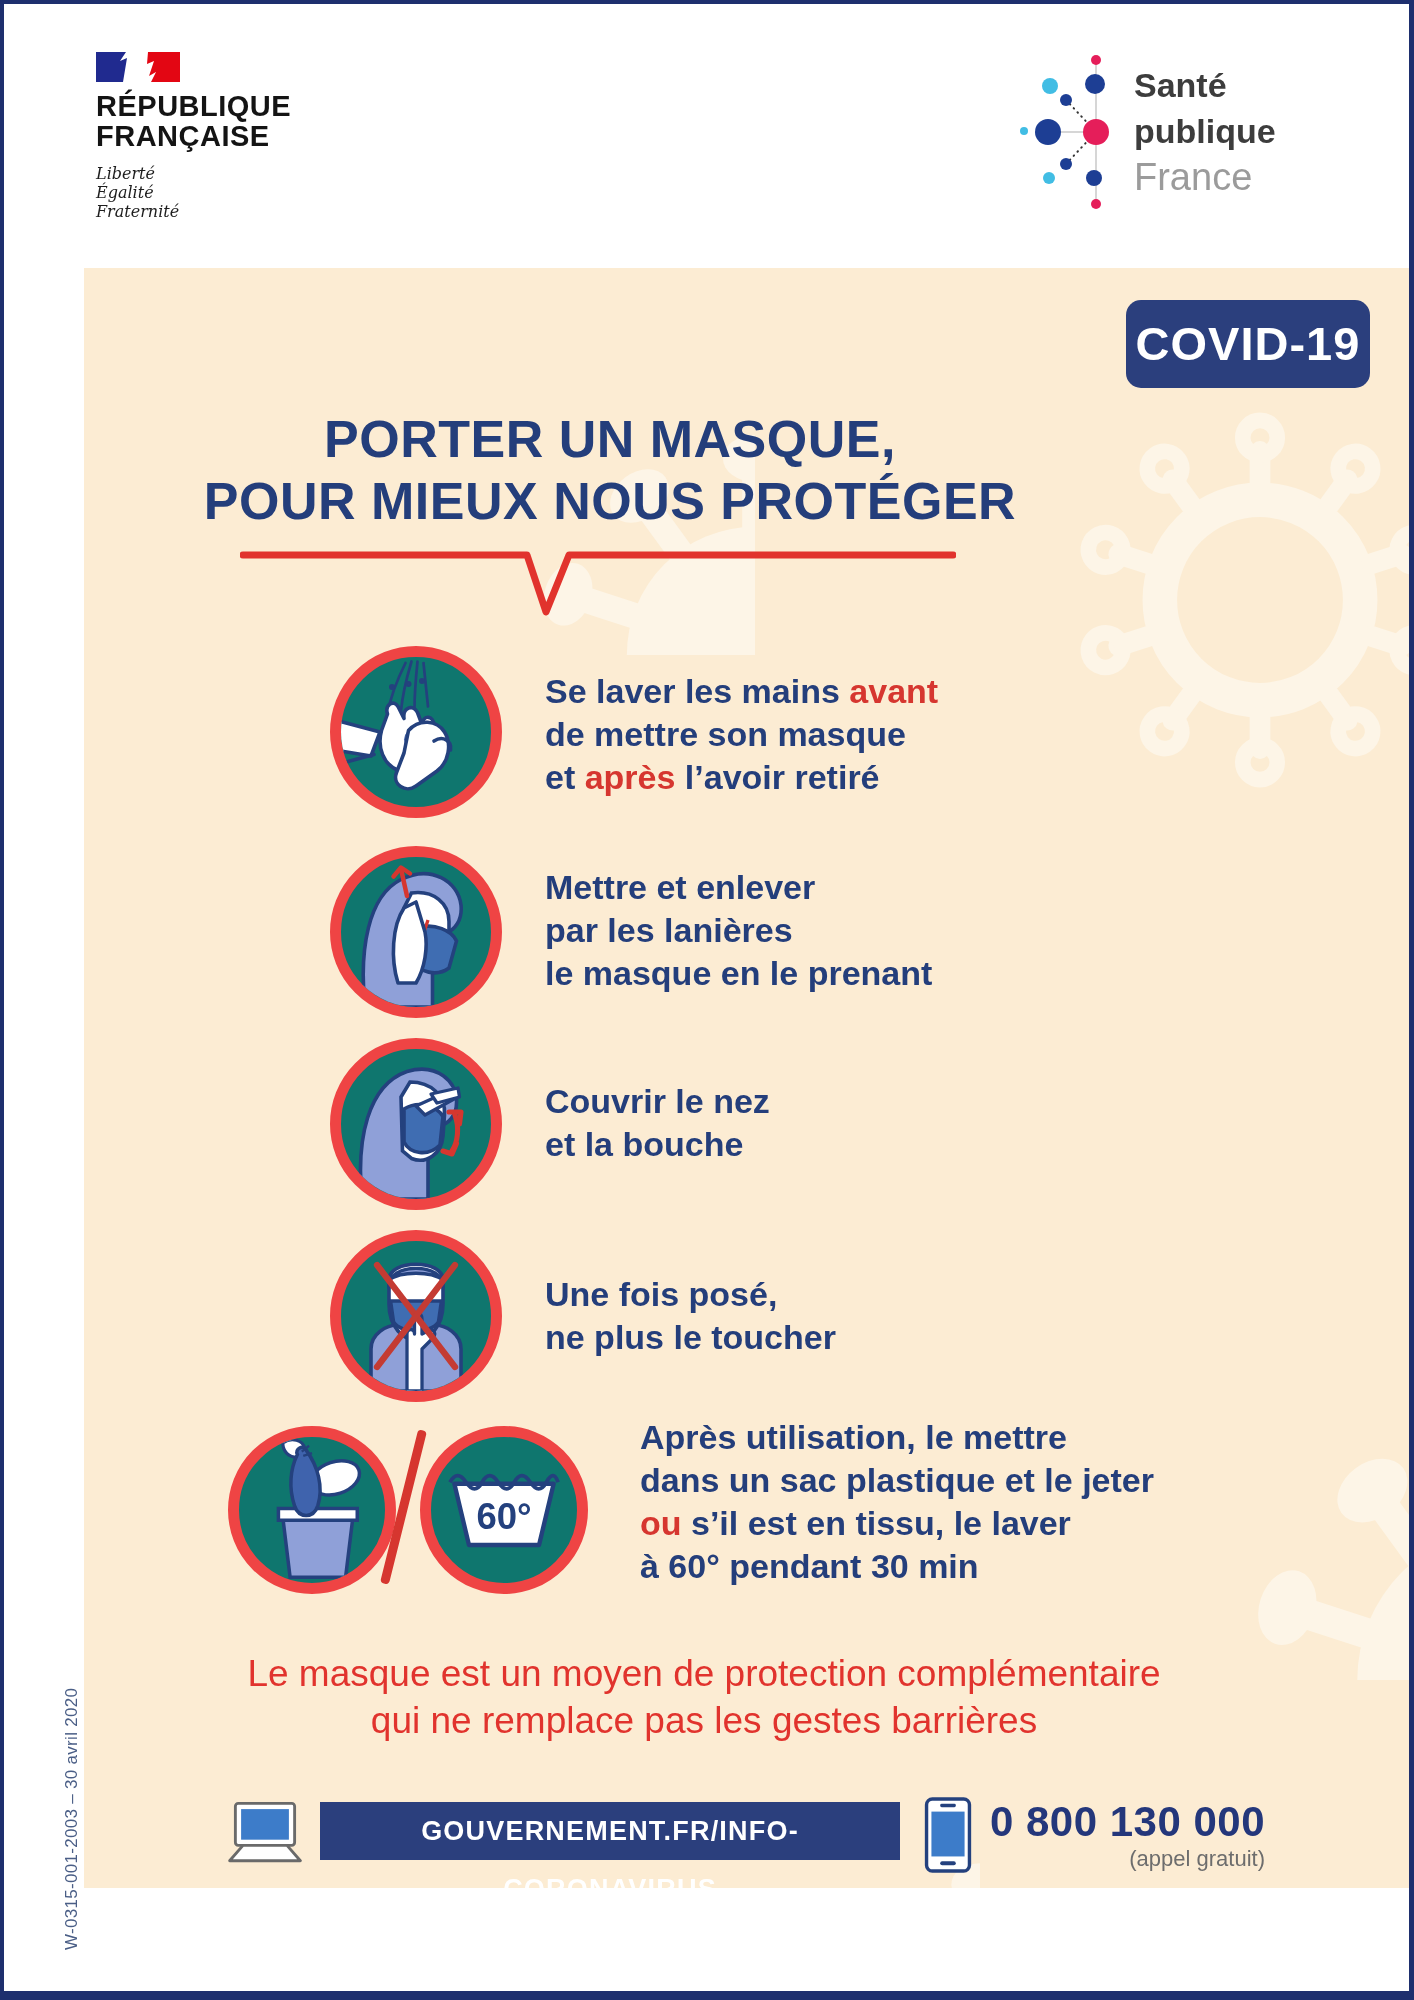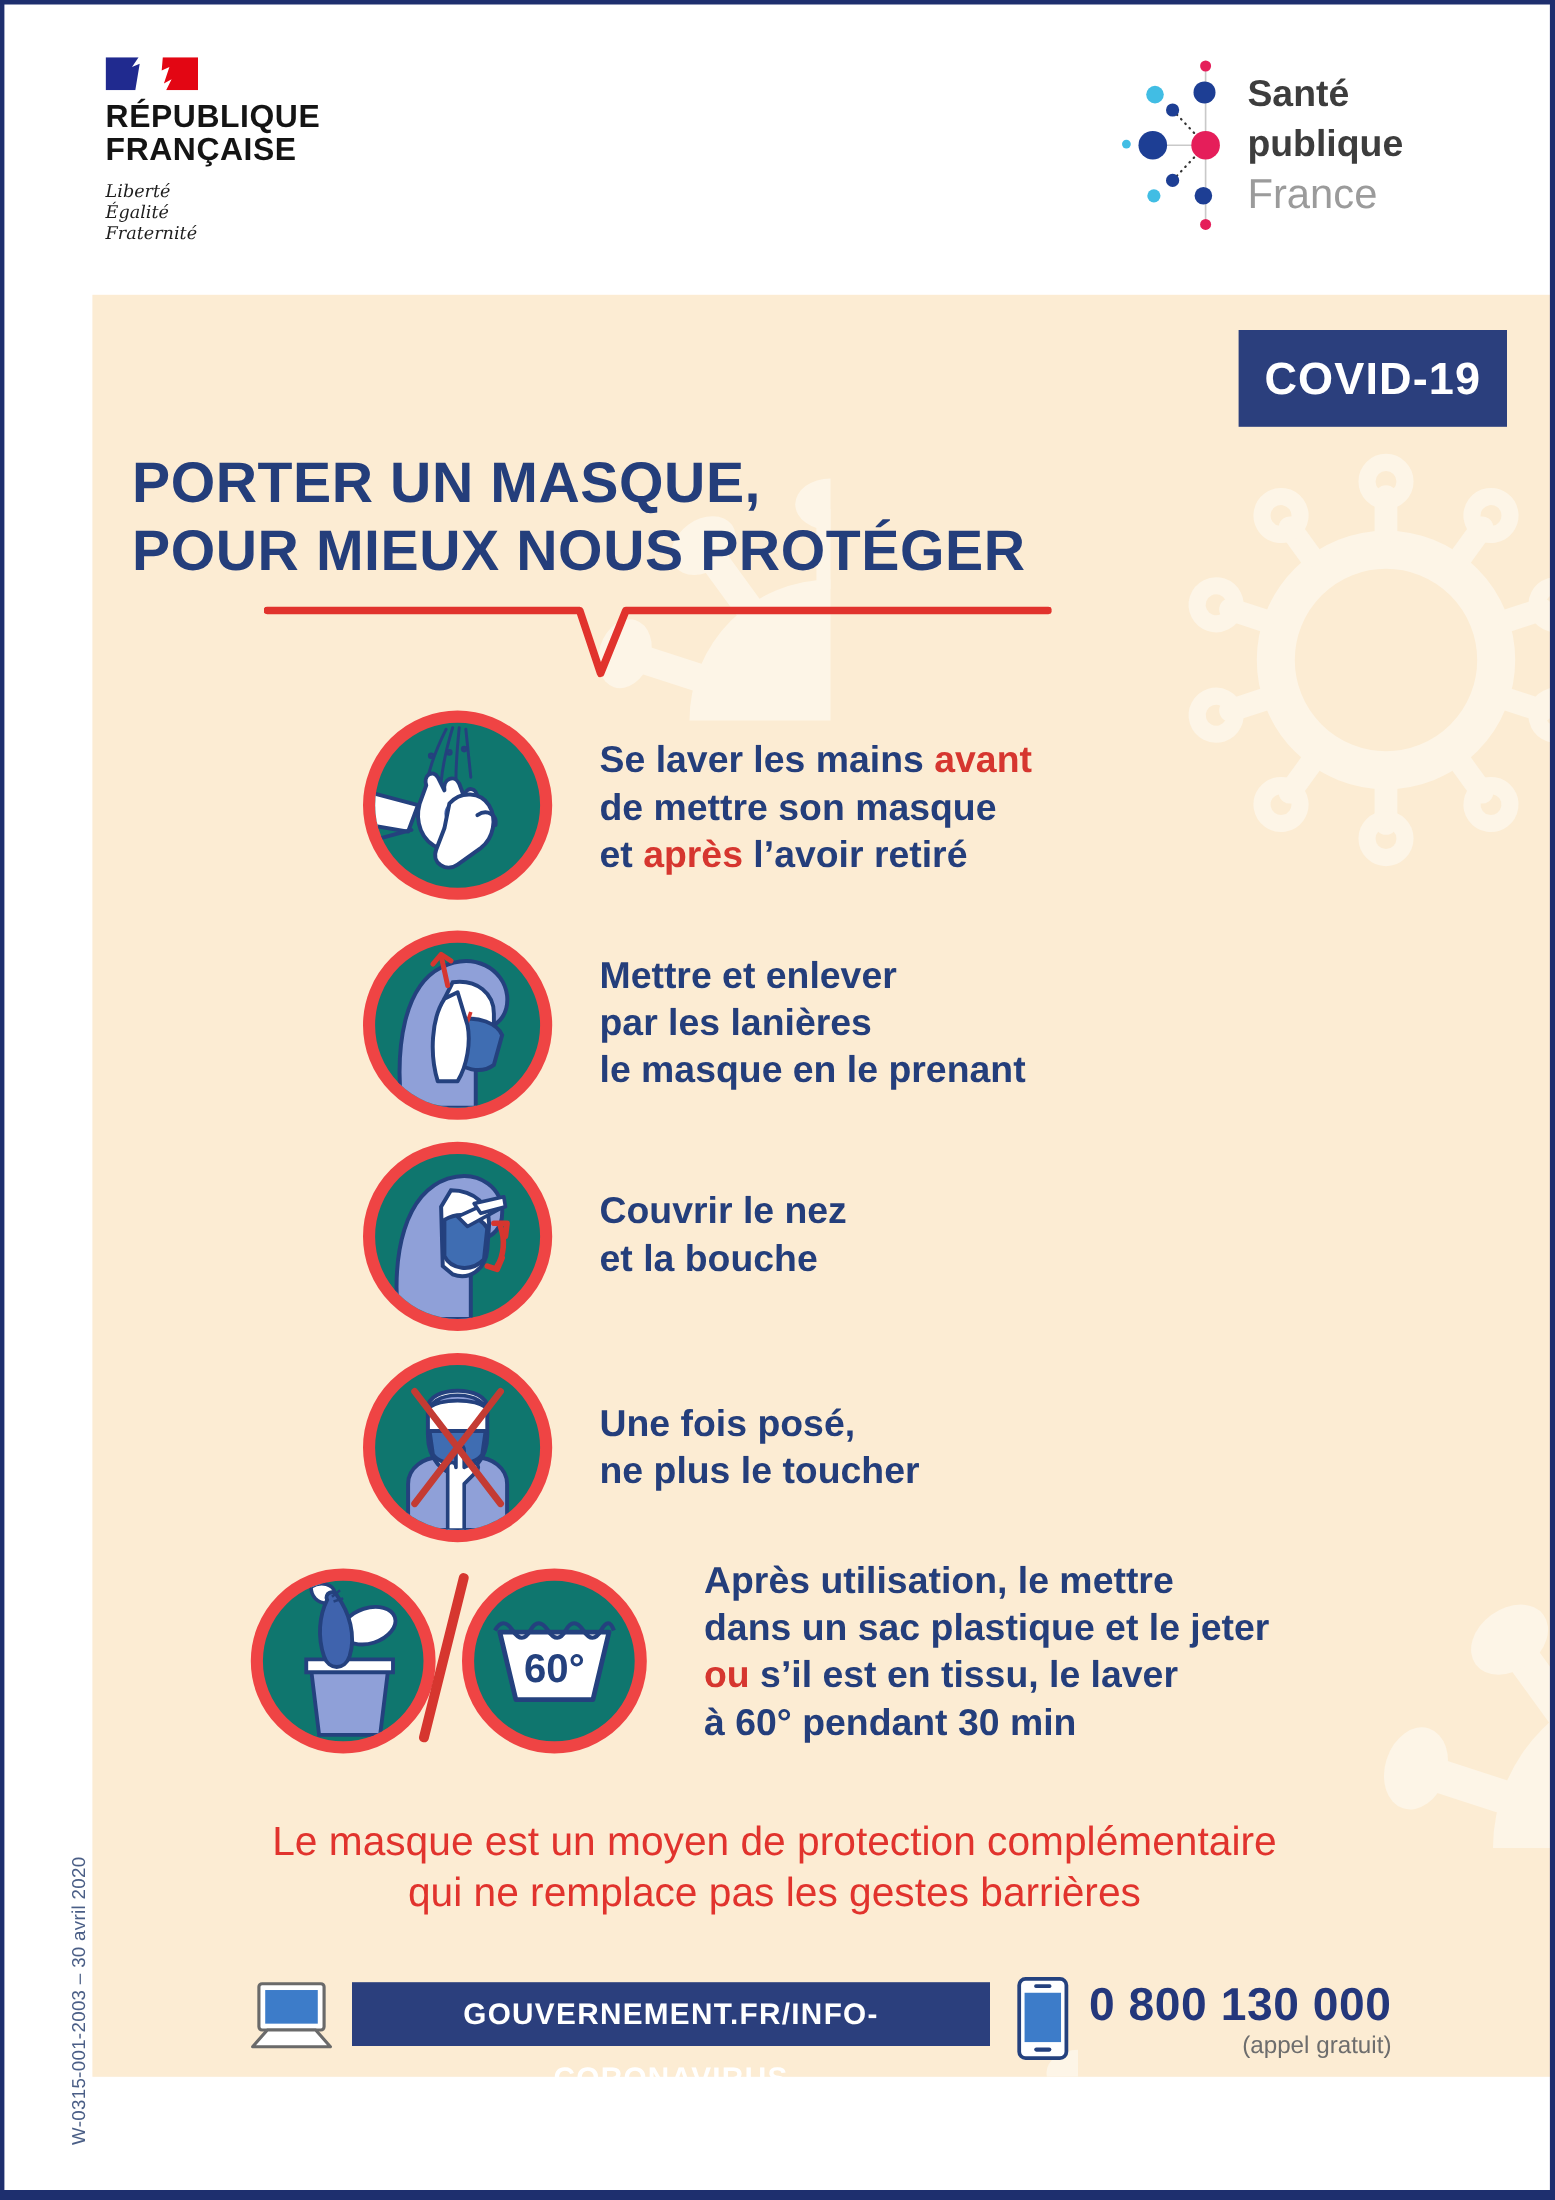--- a/index.html
+++ b/index.html
@@ -20,23 +20,23 @@
   .spf-bold{font-size:34px;line-height:46px;font-weight:700;color:#3d3d3d;}
   .spf-light{font-size:38px;line-height:46px;font-weight:400;color:#9b9b9b;}
 
   
   .panel{position:absolute;left:84px;top:268px;right:0;bottom:112px;background:#fcecd3;
          overflow:hidden;z-index:1;}
   .wm{position:absolute;}
 
   
   .badge{position:absolute;right:44px;top:300px;width:244px;height:88px;background:#2b3f7d;
-         color:#ffffff;font-size:41px;font-weight:700;letter-spacing:1px;text-align:center;
-         line-height:88px;z-index:10;}
-  .title{position:absolute;left:120px;top:408px;width:980px;z-index:10;
+         color:#ffffff;font-size:47px;font-weight:700;letter-spacing:1px;text-align:center;
+         line-height:88px;z-index:10;border-radius:15px;}
+  .title{position:absolute;left:120px;top:408px;width:980px;text-align:center;z-index:10;
          color:#243e7b;font-weight:800;font-size:52px;line-height:62px;letter-spacing:.5px;}
   .callout{position:absolute;left:240px;top:550px;z-index:10;}
 
   
   .step-icon{position:absolute;width:172px;height:172px;border-radius:50%;background:#0f766e;
              border:11px solid #ef4444;box-sizing:border-box;z-index:10;overflow:hidden;}
   .step-icon svg{width:100%;height:100%;display:block;}
   .step-icon.small{width:168px;height:168px;}
   .slash{position:absolute;left:399px;top:1428px;width:9px;height:158px;background:#d6362f;
          border-radius:4px;transform:rotate(14deg);z-index:10;}

